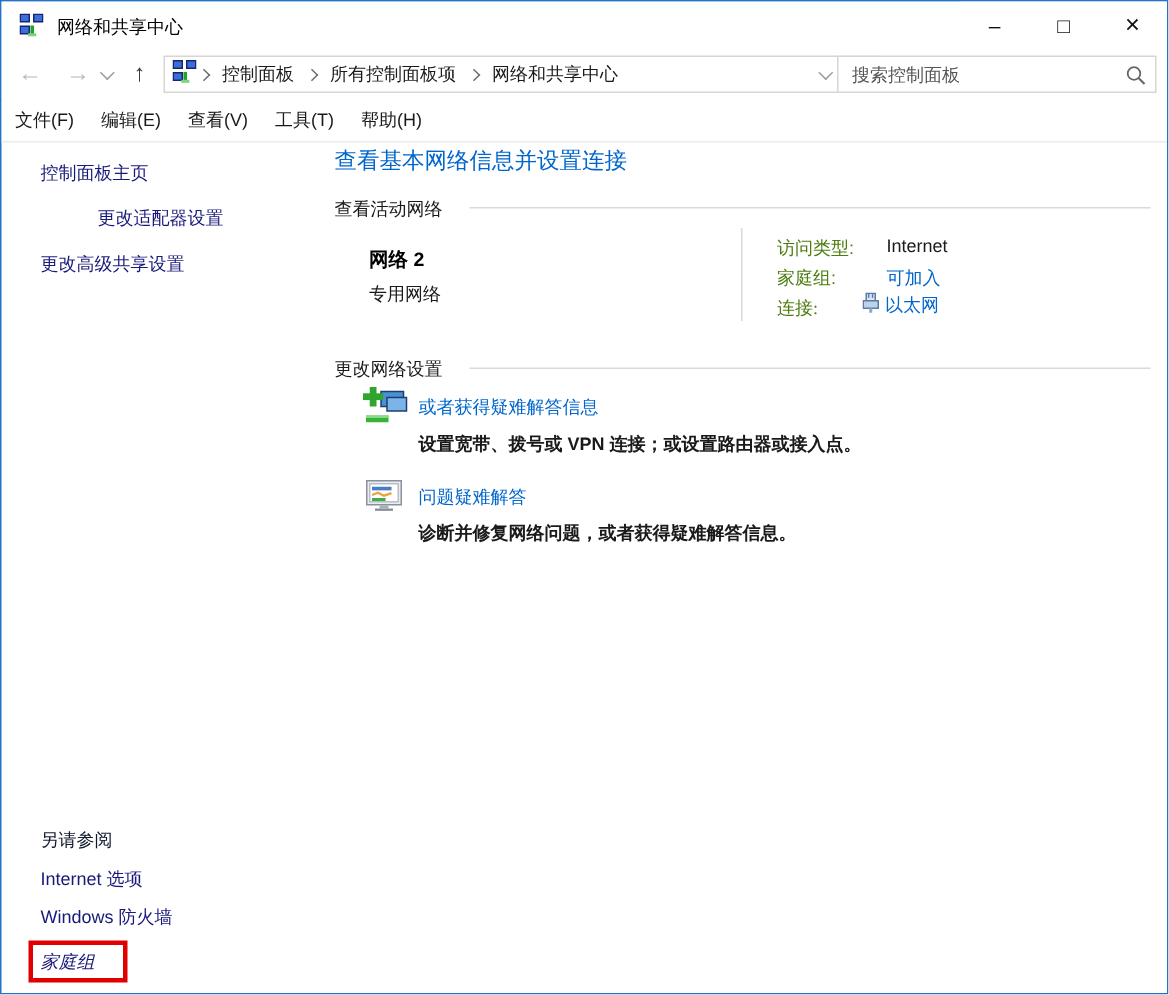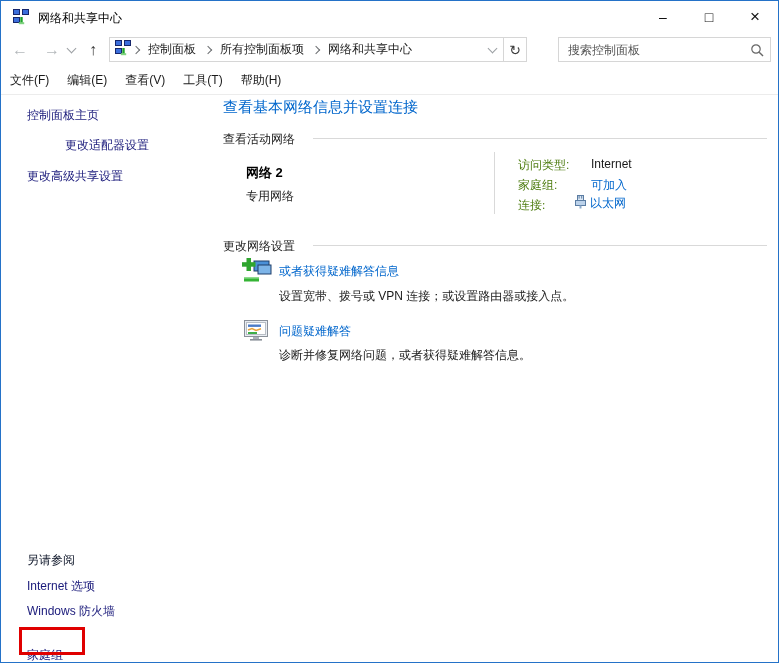--- a/index.html
+++ b/index.html
@@ -19,21 +19,21 @@
   .win-btn.close{font-size:17px;}
   
   .toolbar{position:absolute;left:0;top:32px;right:0;height:33px;background:#fff;}
   .nav-glyph{position:absolute;top:0;height:33px;display:flex;align-items:center;justify-content:center;font-size:16px;}
   .nav-back{left:6px;width:26px;color:#b4b8bb;}
   .nav-fwd{left:38px;width:26px;color:#b4b8bb;}
   .nav-chev{left:62px;width:16px;}
   .nav-up{left:80px;width:24px;color:#3b3b3b;}
   .chev{display:inline-block;width:6px;height:6px;border-right:1px solid #9b9fa3;border-bottom:1px solid #9b9fa3;transform:rotate(45deg);margin-top:-3px;}
   .chev-right{display:inline-block;width:5px;height:5px;border-top:1px solid #6a6d70;border-right:1px solid #6a6d70;transform:rotate(45deg);}
-  .addressbar{position:absolute;left:108px;top:4px;width:418px;height:25px;box-sizing:border-box;
+  .addressbar{position:absolute;left:108px;top:4px;width:476px;height:25px;box-sizing:border-box;
     border:1px solid #d6d6d6;display:flex;align-items:center;background:#fff;}
   .addr-icon{margin-left:5px;flex:0 0 auto;}
   .crumbs{display:flex;align-items:center;flex:1 1 auto;overflow:hidden;white-space:nowrap;}
   .crumb{padding:0 7px;color:#1a1a1a;cursor:default;}
   .crumb-sep{display:flex;align-items:center;padding:0 2px;}
   .addr-chev{width:22px;display:flex;align-items:center;justify-content:center;align-self:stretch;}
   .refresh-btn{width:22px;align-self:stretch;border-left:1px solid #d6d6d6;display:flex;align-items:center;justify-content:center;
     font-size:14px;color:#3b3b3b;background:#fff;}
   .searchbox{position:absolute;left:557px;top:4px;width:213px;height:25px;box-sizing:border-box;
     border:1px solid #d6d6d6;display:flex;align-items:center;background:#fff;}
@@ -54,21 +54,21 @@
   .sec-rule{position:absolute;height:1px;background:#d9d9d9;}
   .net-name{position:absolute;left:245px;top:163px;font-size:13px;font-weight:bold;color:#000;}
   .net-profile{position:absolute;left:245px;top:187px;color:#1a1a1a;}
   .vrule{position:absolute;left:493px;top:151px;width:1px;height:62px;background:#d9d9d9;}
   .det-label{position:absolute;left:517px;color:#4d7c0f;}
   .det-value{position:absolute;left:590px;color:#1a1a1a;}
   .link{color:#0066CC;cursor:pointer;}
   .eth-wrap{position:absolute;left:574px;display:flex;align-items:center;gap:4px;}
   .task-icon{position:absolute;}
   .task-title{position:absolute;left:278px;color:#0066CC;cursor:pointer;}
-  .task-desc{position:absolute;left:278px;color:#1a1a1a;}
+  .task-desc{position:absolute;left:278px;color:#1a1a1a;font-weight:bold;}
 </style>
 </head>
 <body>
 
 <div class="window">
 
   <div class="titlebar">
     <span class="title-icon">
       <svg width="16" height="16" viewBox="0 0 16 16">
         <rect x="0.5" y="0.5" width="6" height="5" fill="#3b6edc" stroke="#16266b"></rect>
@@ -202,16 +202,16 @@
       <rect x="9" y="17" width="6" height="2" fill="#aab0b8"></rect>
       <rect x="6" y="19" width="12" height="1.6" fill="#8a9099"></rect>
     </svg>
   </span>
   <span class="task-title" style="top:322px;">问题疑难解答</span>
   <span class="task-desc" style="top:346px;">诊断并修复网络问题，或者获得疑难解答信息。</span>
 
   <span class="see-heading" style="top:551px;">另请参阅</span>
   <span class="side-link" style="top:577px;">Internet 选项</span>
   <span class="side-link" style="top:602px;">Windows 防火墙</span>
-  <span class="side-link" style="top:646px;">家庭组</span>
+  <span class="side-link" style="top:632px;font-style:italic;">家庭组</span>
   <div class="highlight-box"></div>
 
 </div>
 
 </body></html>

